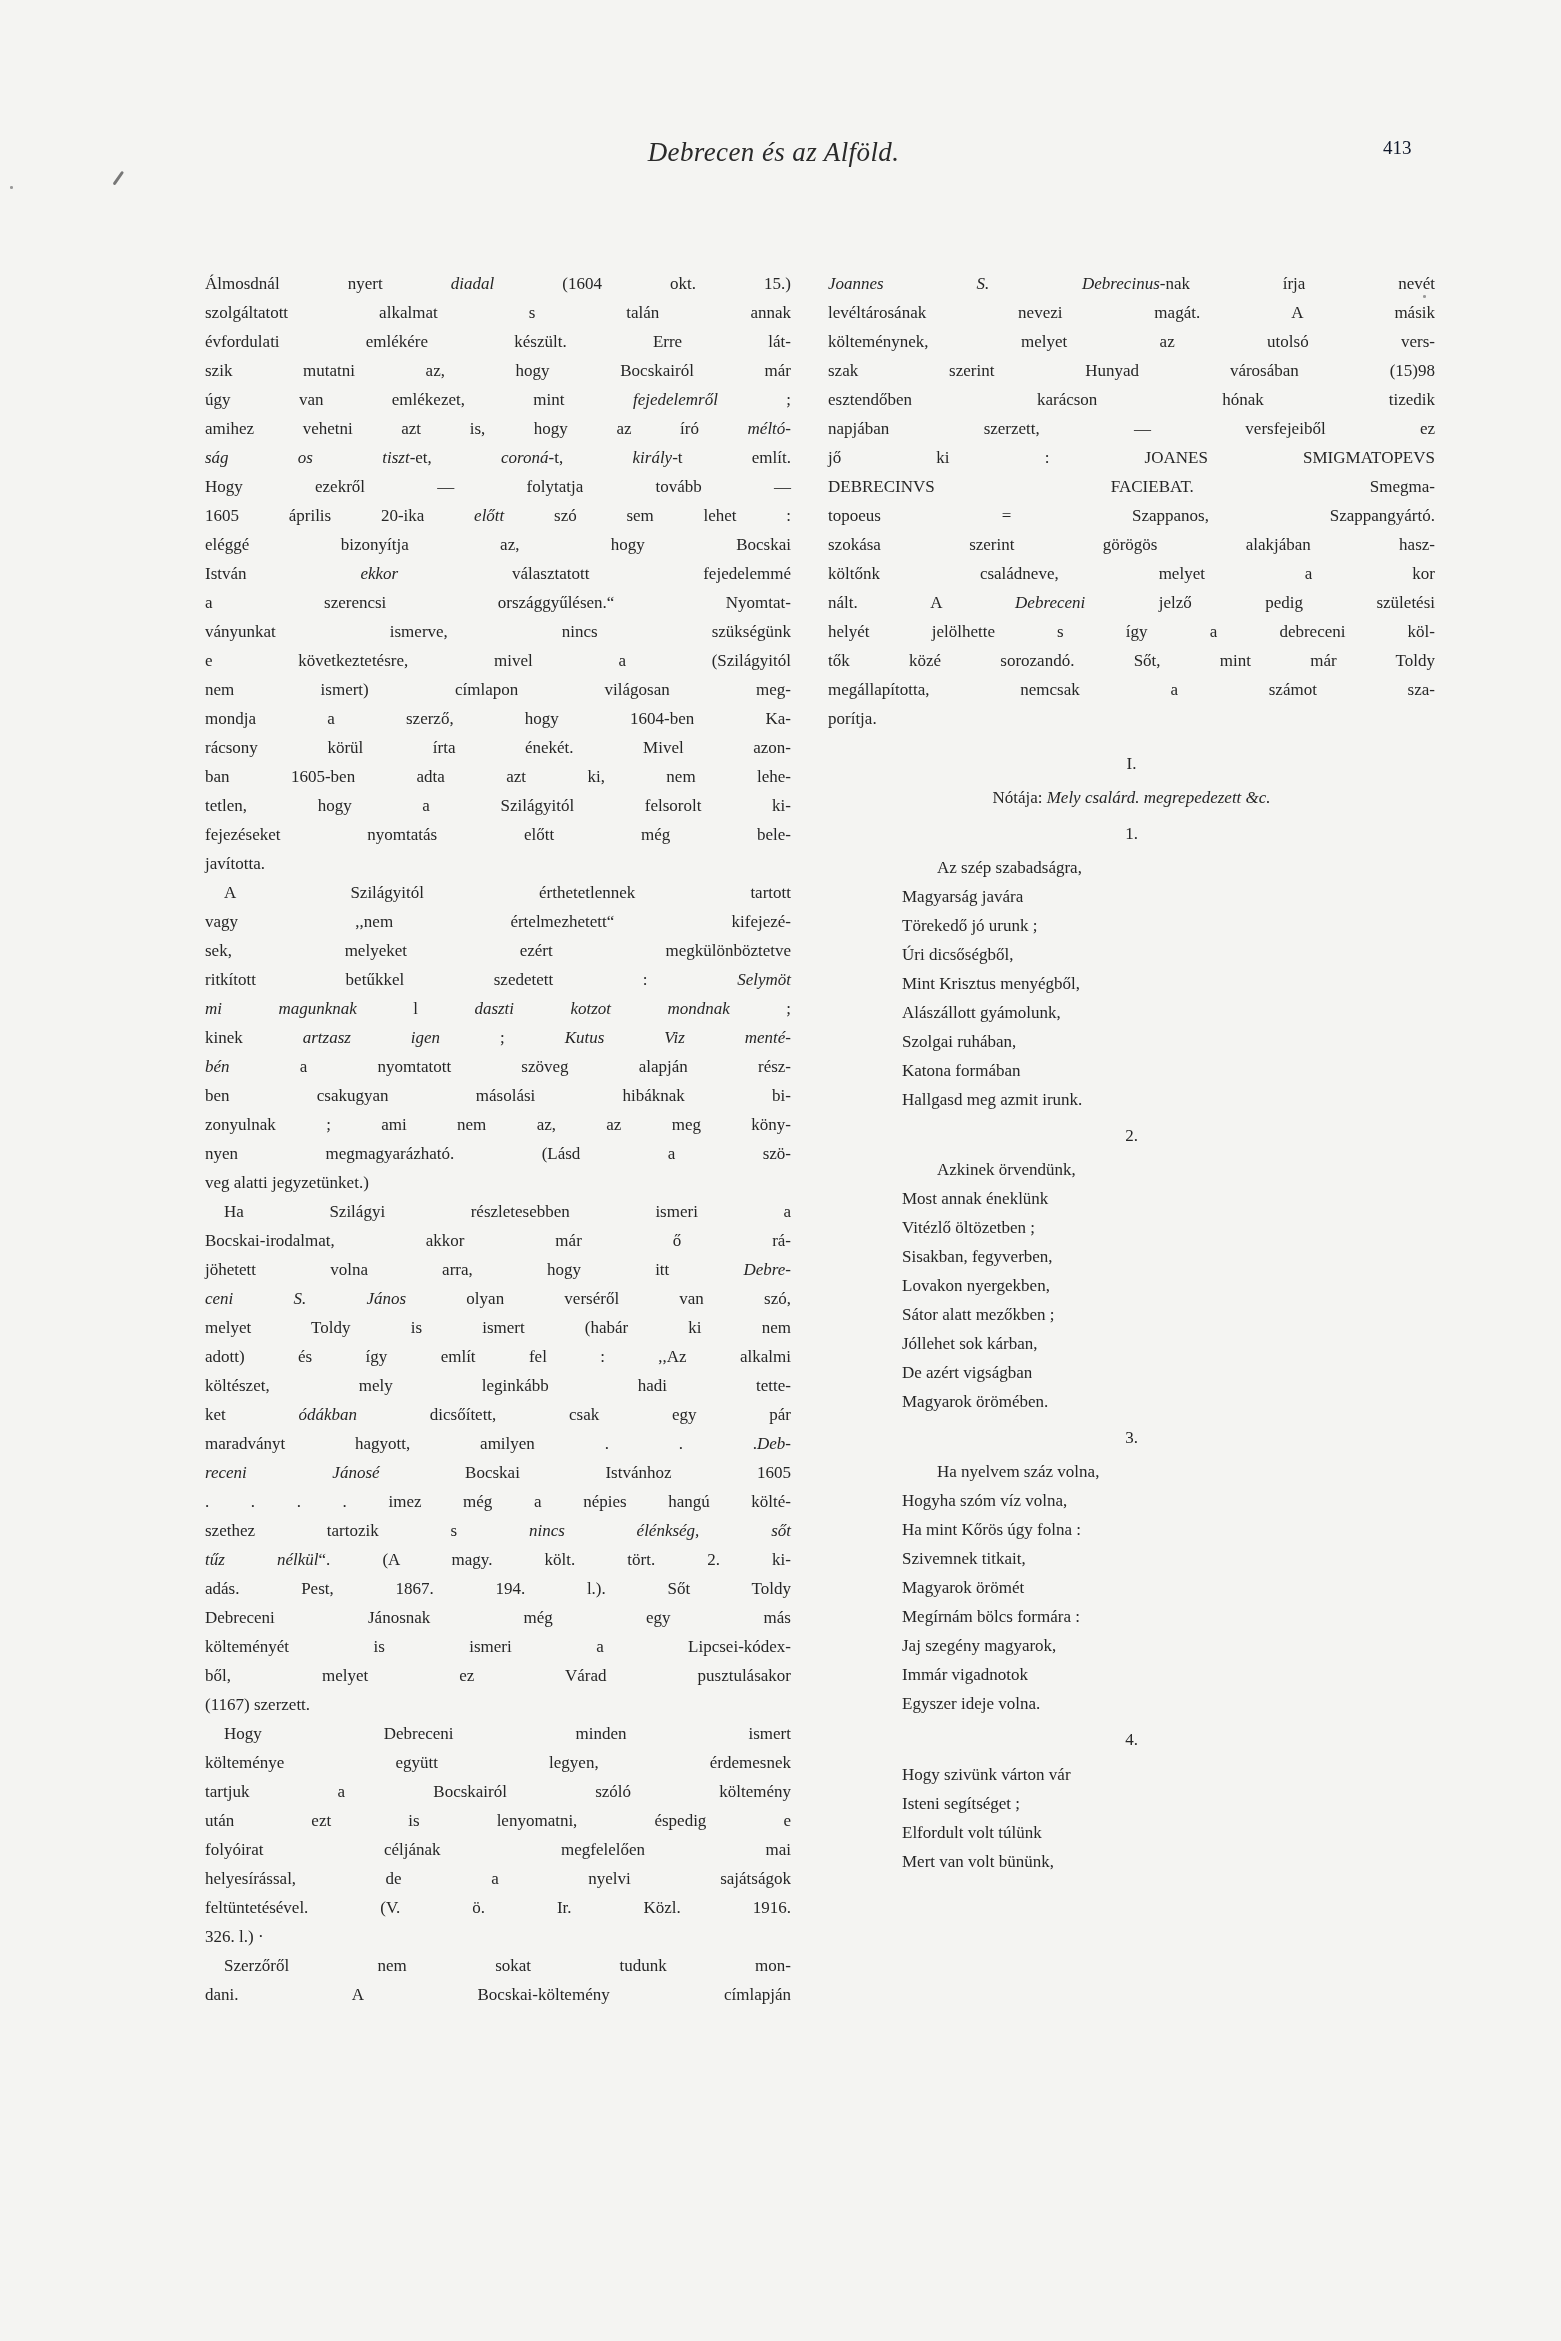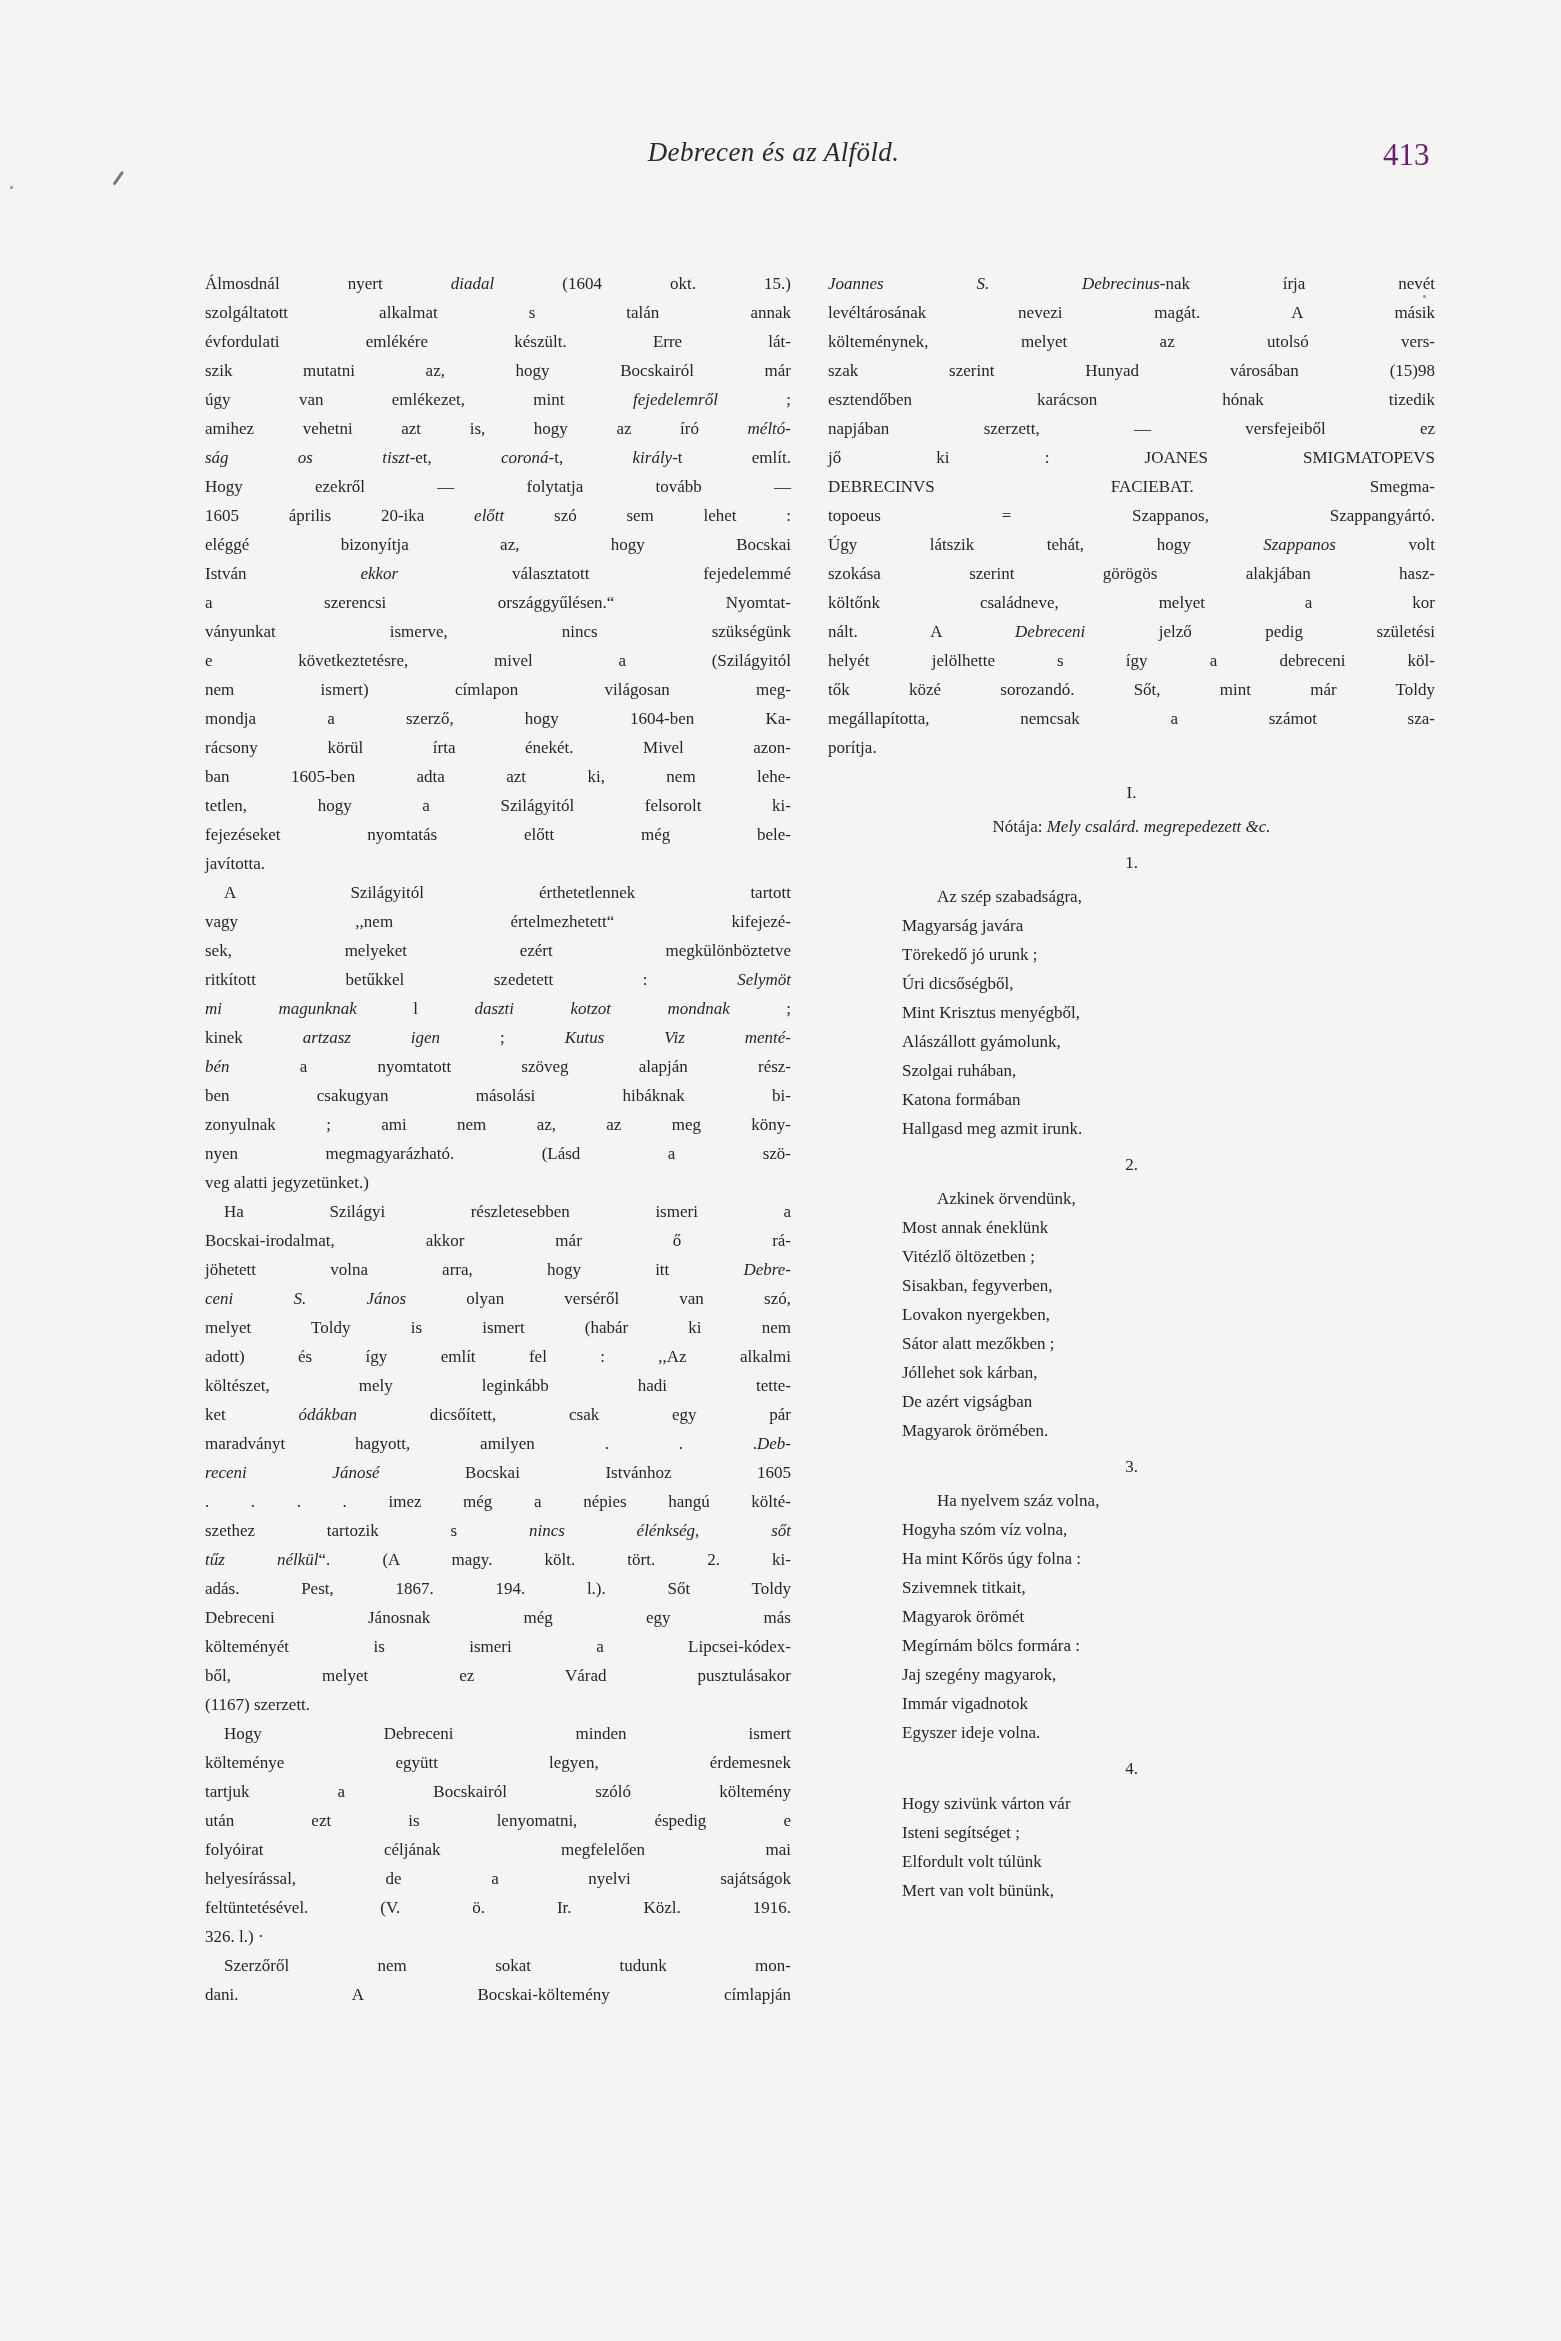--- a/index.html
+++ b/index.html
@@ -16,21 +16,21 @@
       position: absolute; left: 0; right: 0; top: 137px;
       text-align: center;
       font-style: italic;
       font-size: 27px;
       letter-spacing: 0.4px;
       transform: translateX(-7px);
       color: #2a2a2a;
     }
     .page-number {
       position: absolute; left: 1383px; top: 137px;
-      font-size: 31px; color: #701a75;
+      font-size: 19px; color: #0f172a;
     }
     .stray-mark {
       position: absolute; left: 117px; top: 170px;
       width: 2.6px; height: 15.6px; background: #777;
       transform: rotate(35deg); border-radius: 1.7px;
     }
     .stray-dot { position:absolute; width:2.6px; height:2.6px; background:#999; border-radius:50%; }
     .col { position: absolute; top: 269px; font-size: 17px; line-height: 29px; }
     .col-left { left: 205px; width: 586px; }
     .col-right { left: 828px; width: 607px; }
@@ -132,21 +132,20 @@
     <div id="right-prose">
         <div class="line"><span class="it">Joannes S. Debrecinus</span><span>-nak írja nevét</span></div>
         <div class="line"><span>levéltárosának nevezi magát. A másik</span></div>
         <div class="line"><span>költeménynek, melyet az utolsó vers-</span></div>
         <div class="line"><span>szak szerint Hunyad városában (15)98</span></div>
         <div class="line"><span>esztendőben karácson hónak tizedik</span></div>
         <div class="line"><span>napjában szerzett, — versfejeiből ez</span></div>
         <div class="line"><span>jő ki : JOANES SMIGMATOPEVS</span></div>
         <div class="line"><span>DEBRECINVS FACIEBAT. Smegma-</span></div>
         <div class="line"><span>topoeus = Szappanos, Szappangyártó.</span></div>
-        <div class="line"><span>Úgy látszik tehát, hogy </span><span class="it">Szappanos</span><span> volt</span></div>
         <div class="line"><span>szokása szerint görögös alakjában hasz-</span></div>
         <div class="line"><span>költőnk családneve, melyet a kor</span></div>
         <div class="line"><span>nált. A </span><span class="it">Debreceni</span><span> jelző pedig születési</span></div>
         <div class="line"><span>helyét jelölhette s így a debreceni köl-</span></div>
         <div class="line"><span>tők közé sorozandó. Sőt, mint már Toldy</span></div>
         <div class="line"><span>megállapította, nemcsak a számot sza-</span></div>
         <div class="line last"><span>porítja.</span></div>
       </div>
     <div class="center-line section-numeral">I.</div>
     <div class="tune-line">

